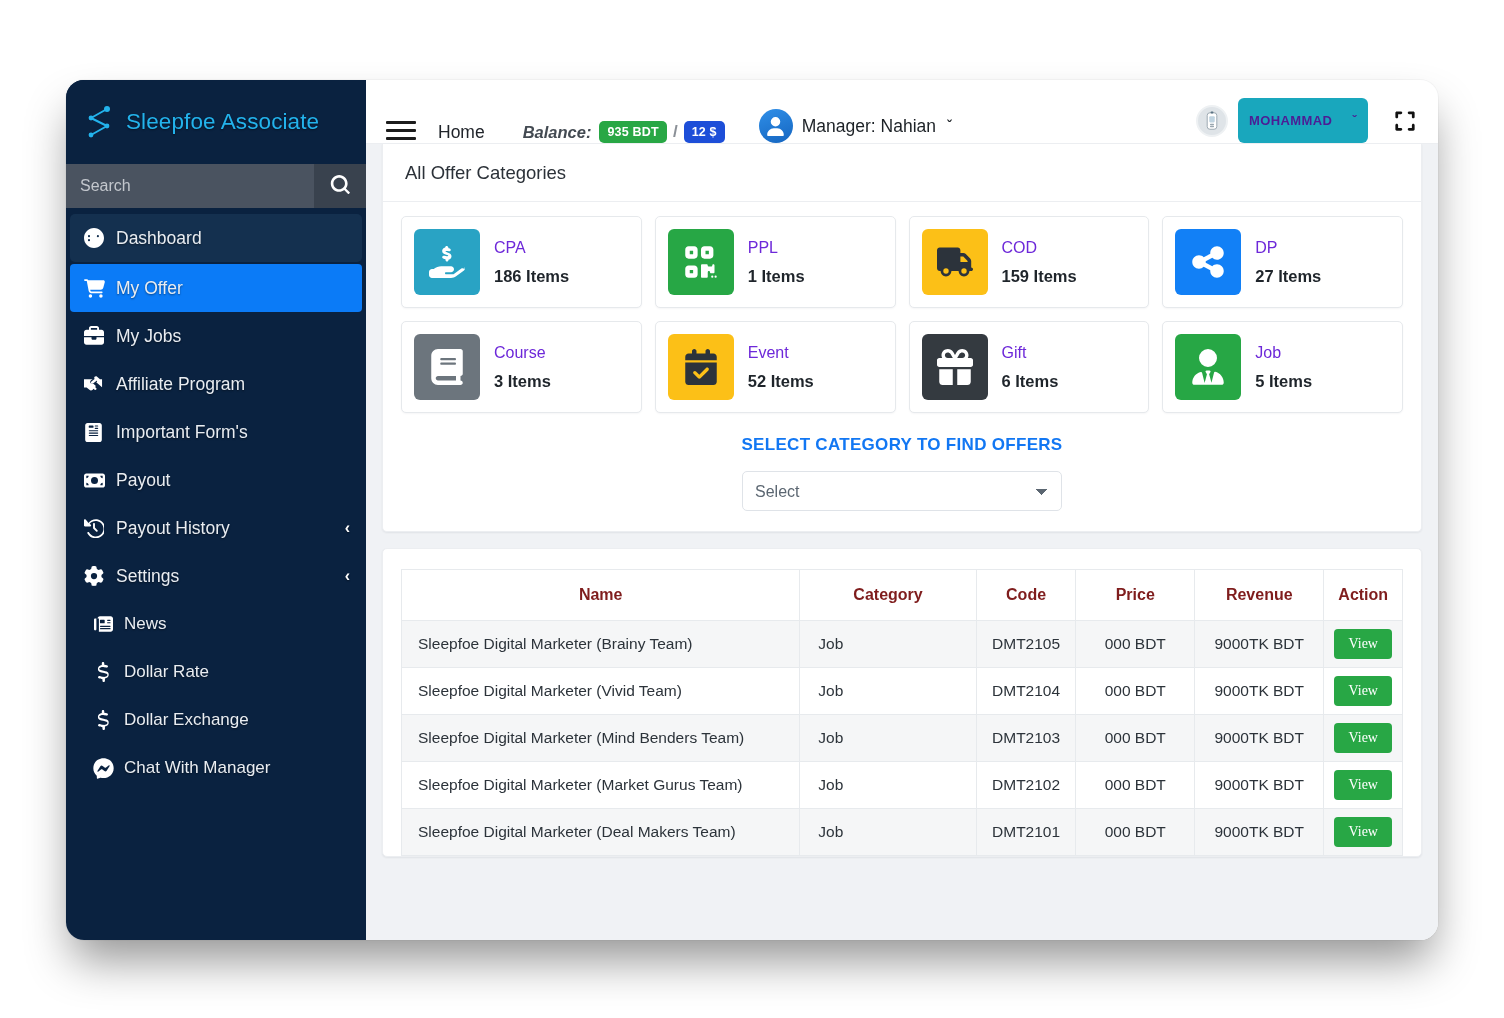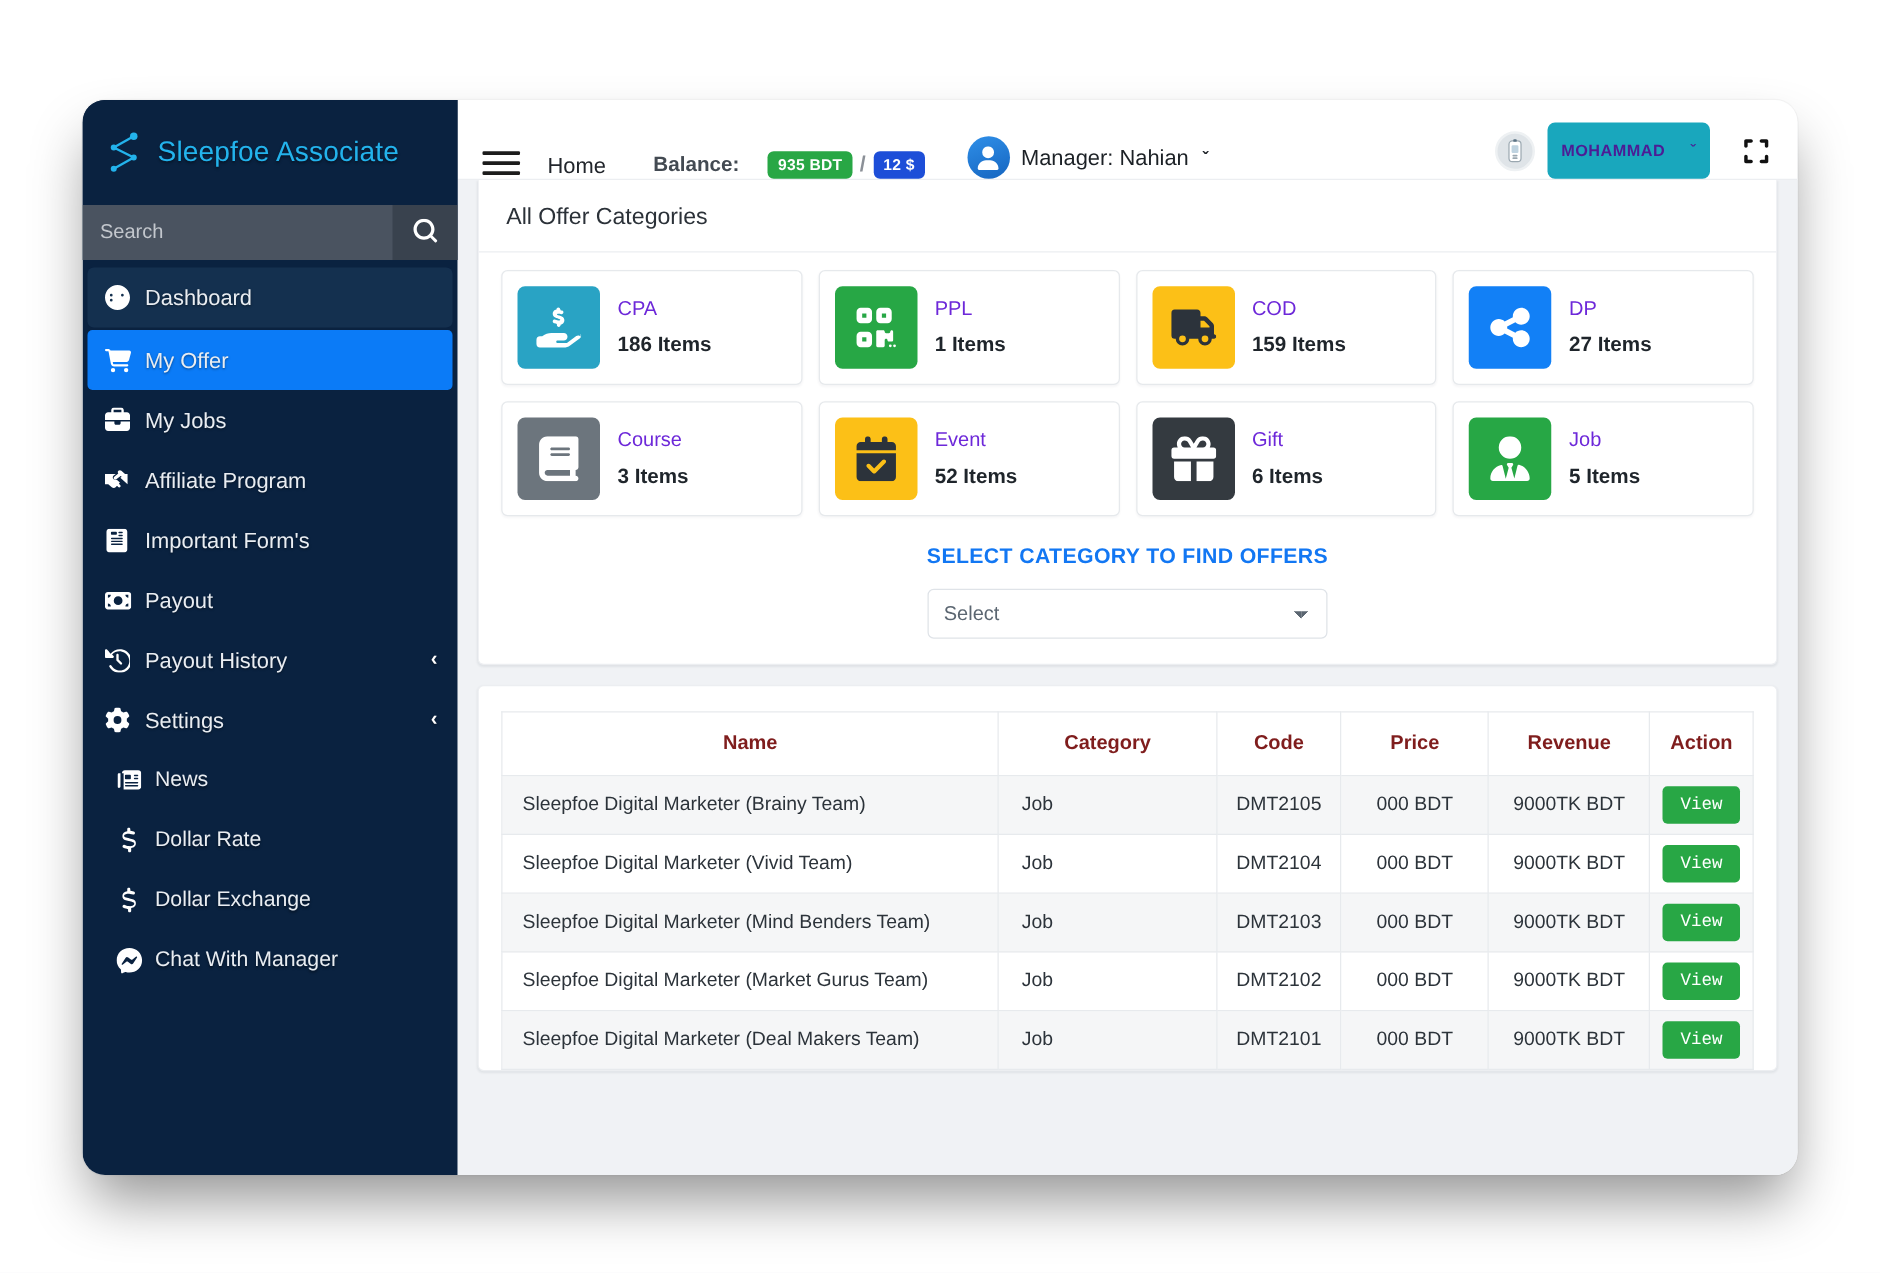--- a/index.html
+++ b/index.html
@@ -134,21 +134,21 @@
   }
   #hamburger {
     width: 30px; height: 26px;
     display: flex; flex-direction: column; justify-content: center; gap: 5px;
     cursor: pointer; margin-right: 22px;
   }
   #hamburger span { display:block; height: 3px; background: #1c1c1c; border-radius: 1px; }
   #home-link {
     font-size: 17.5px; color: #21252b; cursor: pointer; margin-right: 38px;
   }
-  .bal-label { font-size: 16.5px; font-weight: bold; color: #434a52; margin-right: 23px; }
+  .bal-label { font-size: 16.5px; font-weight: bold; color: #434a52; margin-right: 8px; font-style: italic; }
   .badge {
     display: inline-block;
     color: #fff; font-size: 12.5px; font-weight: bold;
     padding: 4px 8px; border-radius: 5px;
     letter-spacing: .2px;
   }
   .badge.green { background: #28a745; }
   .badge.teal  { background: #1d4ed8; }
   .slash { color: #8b9097; font-weight: bold; margin: 0 6px; font-size: 17px; }
 
@@ -269,21 +269,21 @@
     white-space: nowrap;
   }
   tbody td.name-cell { text-align: left; padding-left: 16px; }
   tbody tr:nth-child(odd) td { background: #f5f6f7; }
   tbody tr:nth-child(even) td { background: #ffffff; }
   .view-btn {
     background: #28a745; color: #fff;
     border: 0; border-radius: 4px;
     font-size: 14px; padding: 7px 14px;
     cursor: pointer;
-    font-family: Liberation Mono, monospace;
+    font-family: Liberation Serif, serif;
   }
   td.action-cell { padding: 8px 10px; }
 </style>
 </head>
 <body>
 
 <div id="app-shell">
 
   <aside id="sidebar">
 

